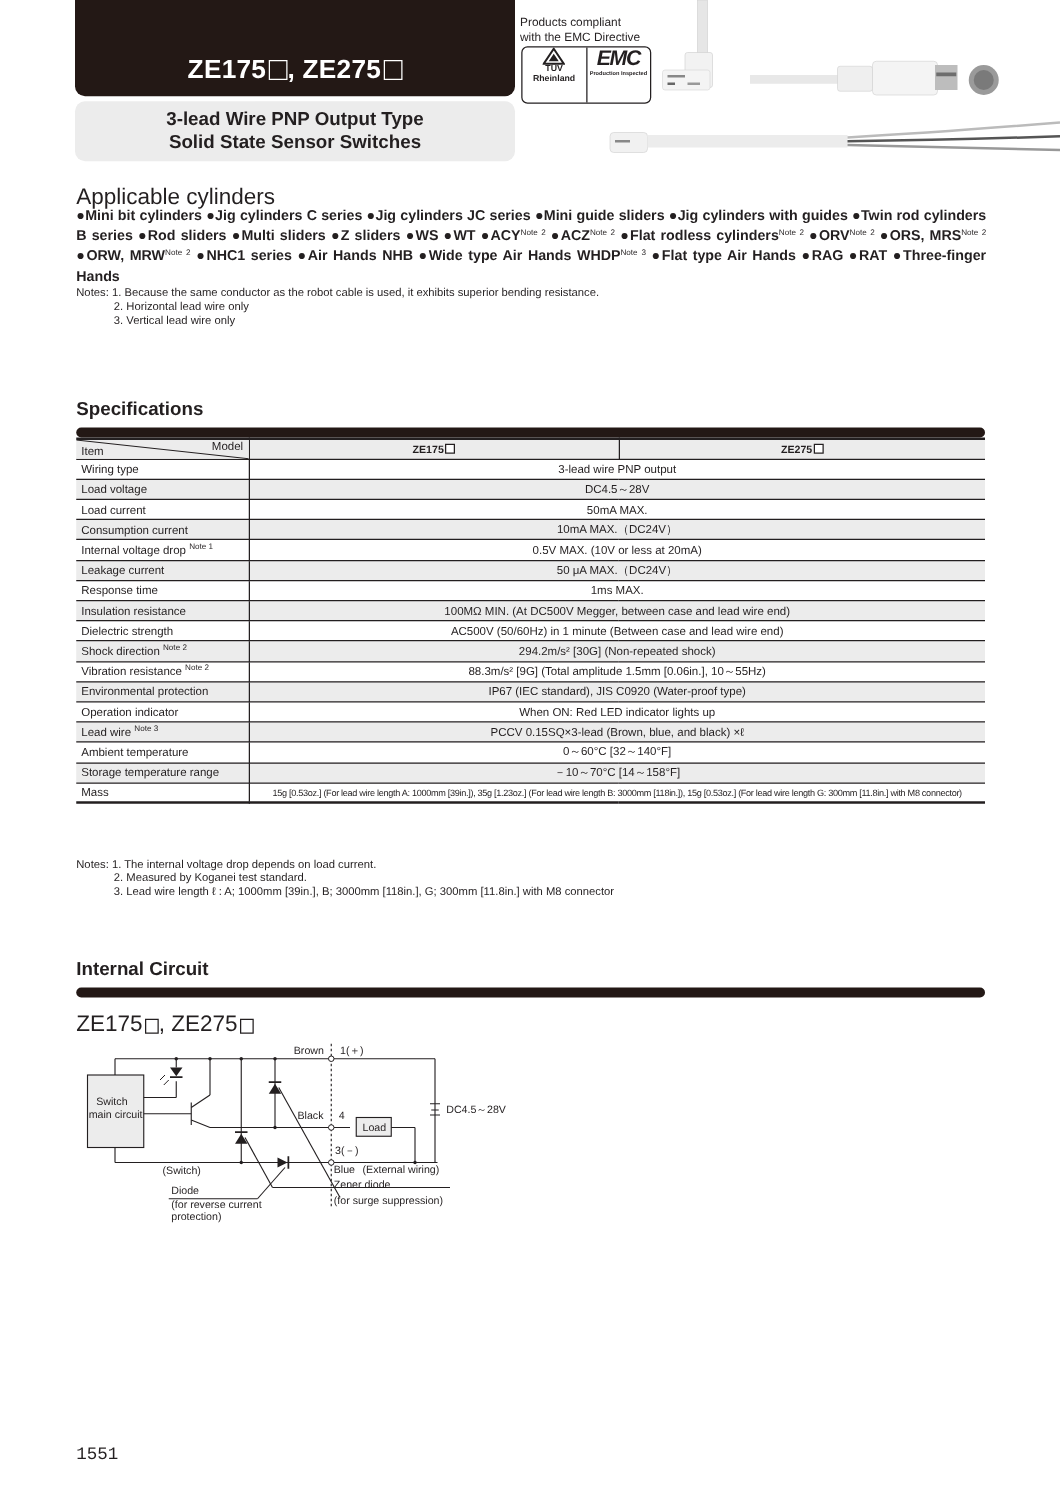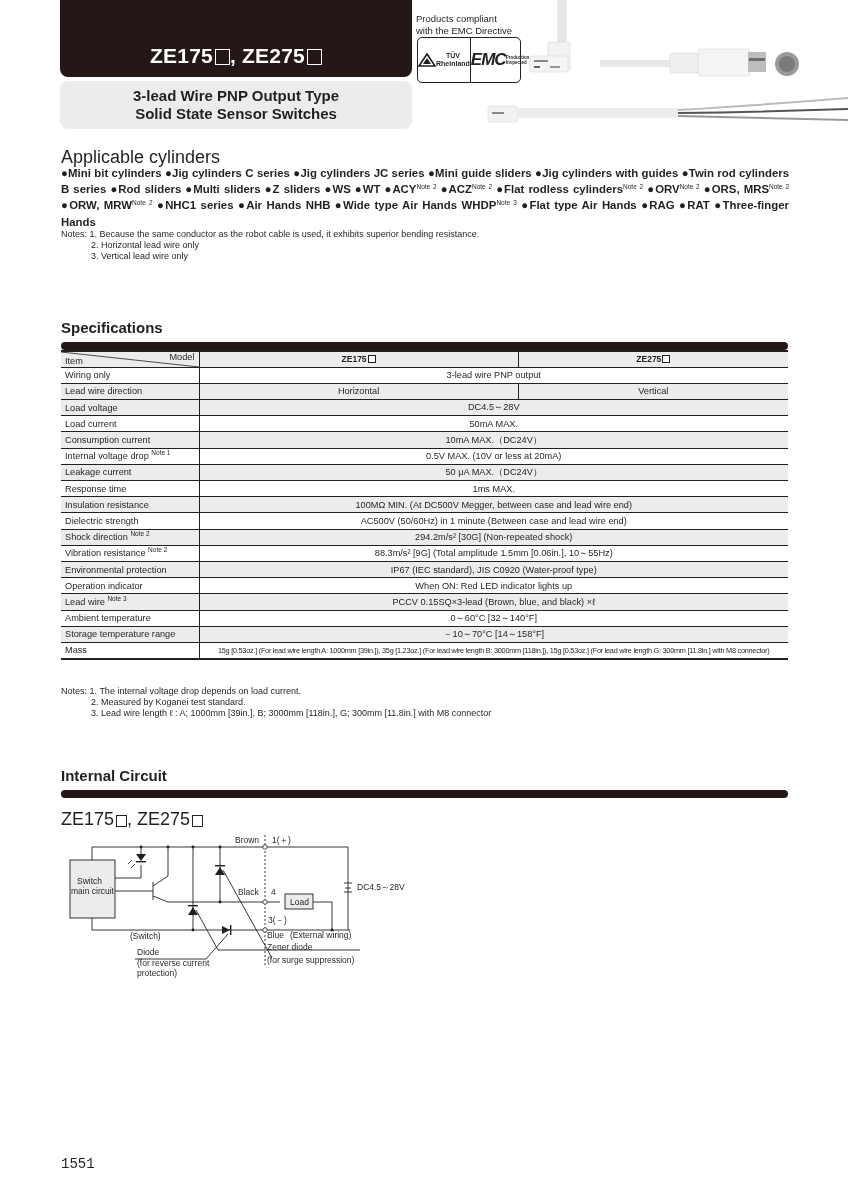--- a/index.html
+++ b/index.html
@@ -19,21 +19,21 @@
   .subtitle-band {
     position: absolute; left: 60px; top: 81px; width: 352px; height: 48px;
     background: #ececec; border-radius: 8px;
     text-align: center; font-weight: bold; font-size: 15px; line-height: 18px; padding-top: 6px;
   }
   .emc-caption { position: absolute; left: 416px; top: 13px; font-size: 9.5px; font-weight: normal; line-height: 12px; }
   .emc-box {
     position: absolute; left: 417px; top: 37px; width: 104px; height: 46px;
     border: 1.5px solid #231f20; border-radius: 5px; display: flex;
   }
-  .emc-cell { flex: 1; display: flex; flex-direction: row; align-items: center; justify-content: flex-start; }
+  .emc-cell { flex: 1; display: flex; flex-direction: column; align-items: center; justify-content: flex-start; }
   .emc-cell + .emc-cell { border-left: 1px solid #231f20; }
   .tuv-text { font-size: 7px; font-weight: bold; line-height: 8px; text-align: center; }
   .emc-logo { font-size: 17px; font-style: italic; font-weight: bold; letter-spacing: -1px; line-height: 18px; }
   .emc-sub { font-size: 4.5px; font-weight: bold; }
 
   .product-photo { position: absolute; left: 470px; top: 0; width: 378px; height: 135px; }
 
   
   .h-sub { position: absolute; font-weight: normal; font-size: 18px; }
   .h-section { position: absolute; left: 61px; font-weight: bold; font-size: 15px; }
@@ -166,27 +166,22 @@
       <svg width="138" height="16">
             <line x1="0" y1="0" x2="138" y2="15" stroke="#231f20" stroke-width="0.8"></line>
           </svg>
       <span class="lbl-item">Item</span>
       <span class="lbl-model">Model</span>
     </td>
     <td class="val split hdr-model"><span>ZE175</span><span class="small-box"></span></td>
     <td class="val hdr-model"><span>ZE275</span><span class="small-box"></span></td>
   </tr>
   <tr>
-    <td class="item">Wiring only</td>
+    <td class="item">Wiring type</td>
     <td class="val" colspan="2">3-lead wire PNP output</td>
-  </tr>
-  <tr class="shade">
-    <td class="item">Lead wire direction</td>
-    <td class="val split">Horizontal</td>
-    <td class="val">Vertical</td>
   </tr>
   <tr class="shade">
     <td class="item">Load voltage</td>
     <td class="val" colspan="2">DC4.5～28V</td>
   </tr>
   <tr>
     <td class="item">Load current</td>
     <td class="val" colspan="2">50mA MAX.</td>
   </tr>
   <tr class="shade">

